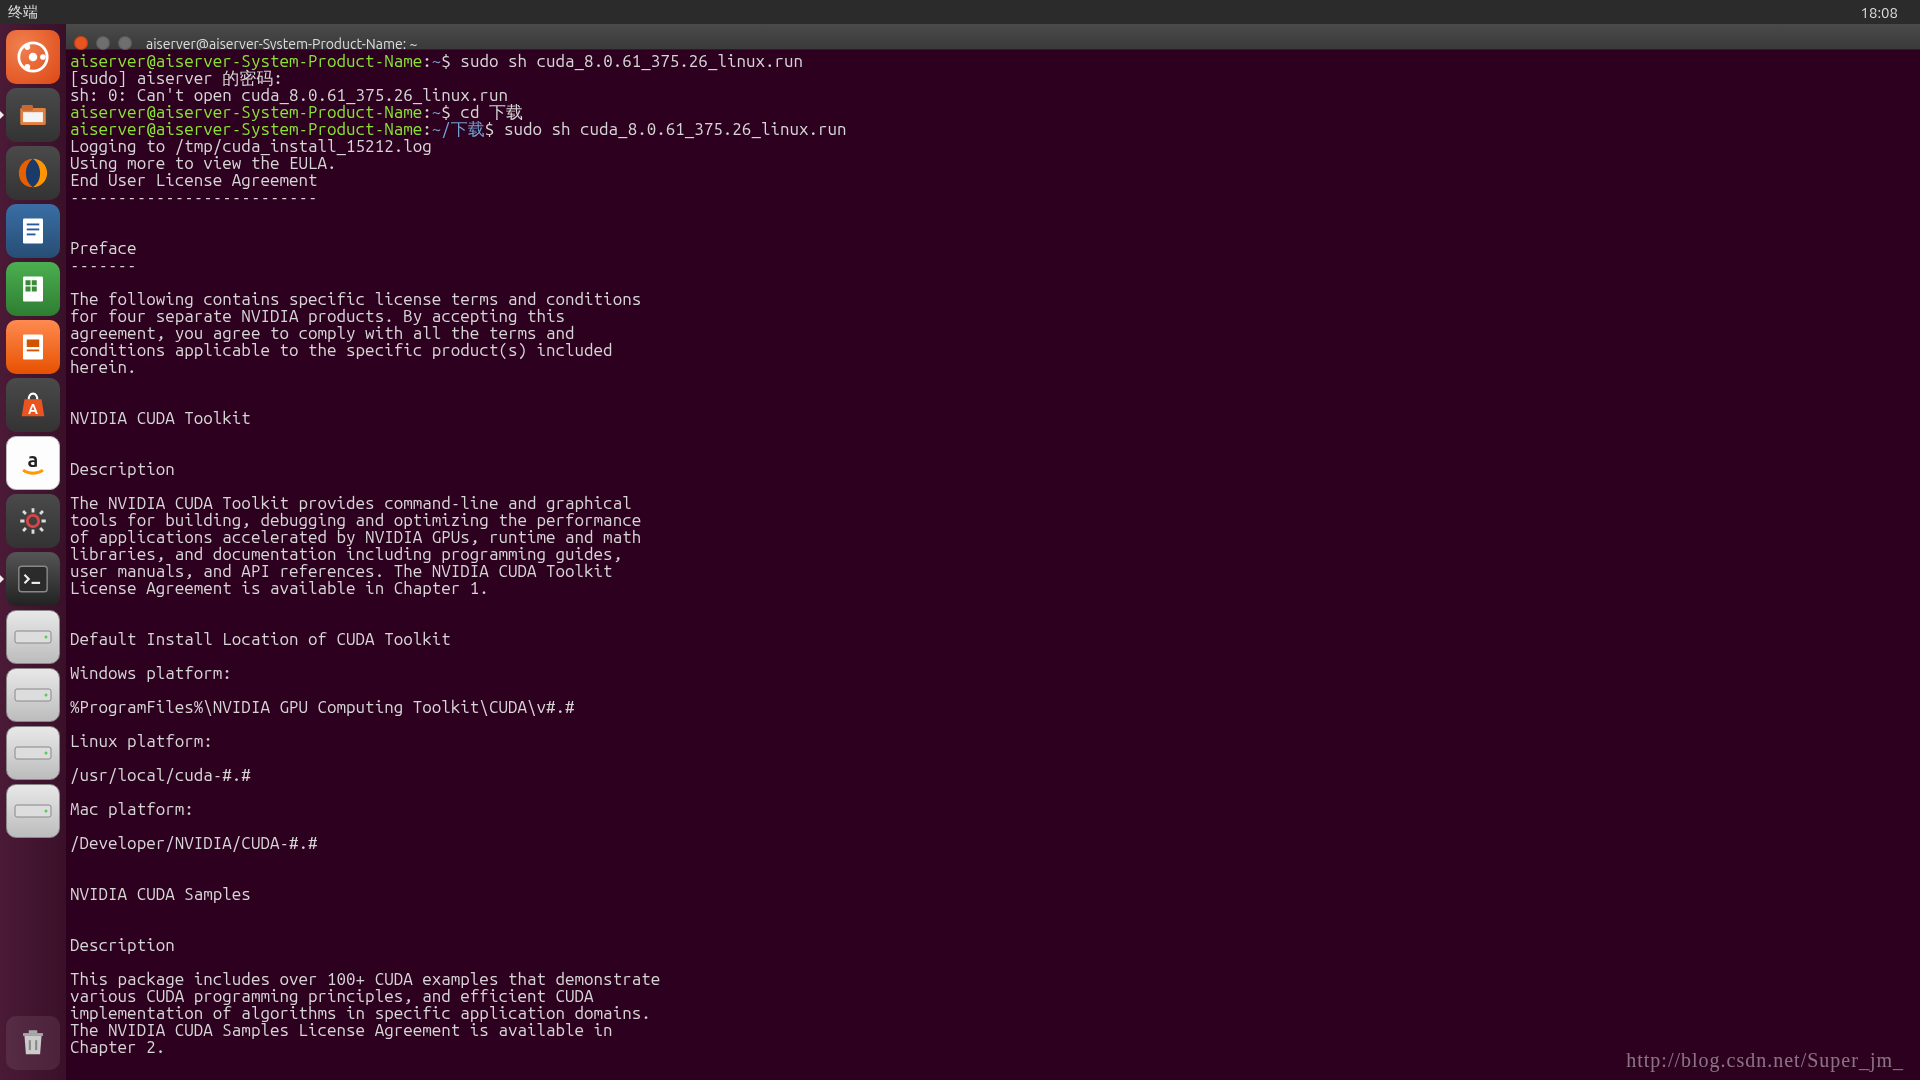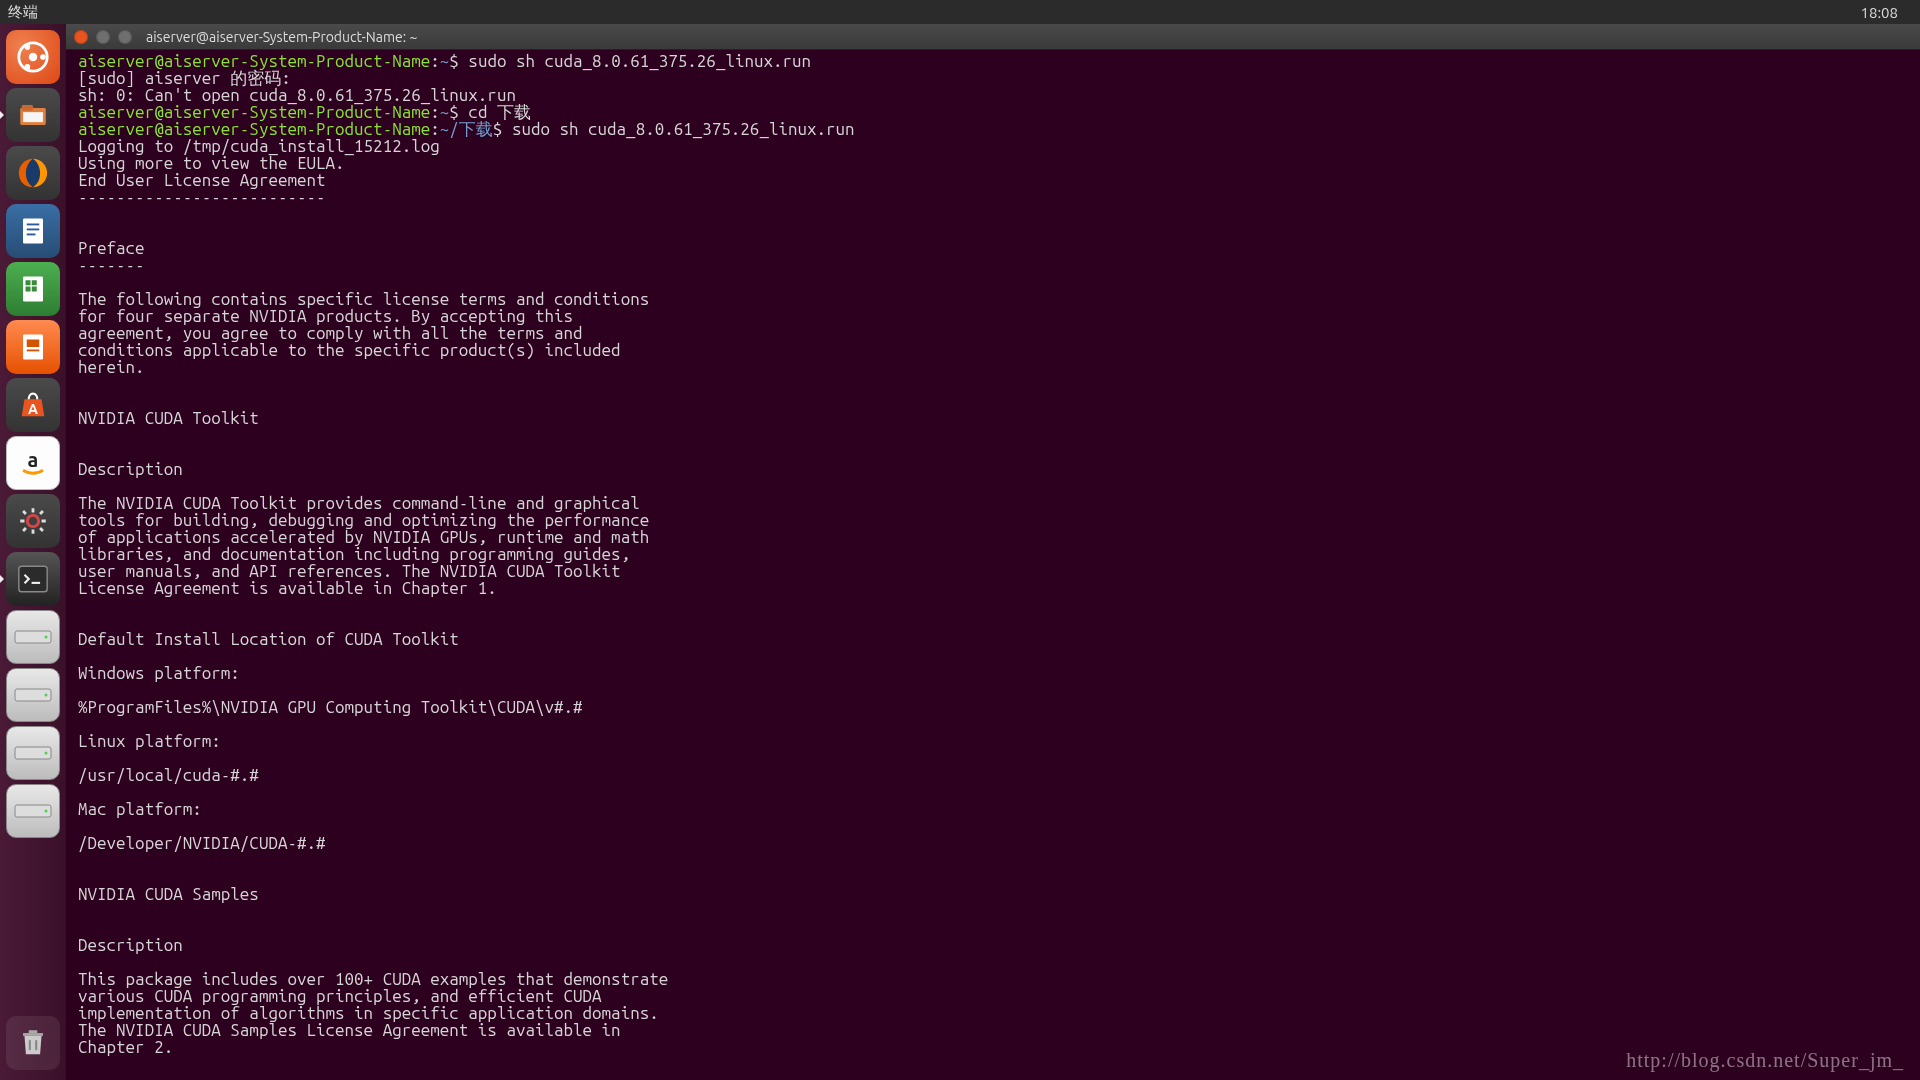--- a/index.html
+++ b/index.html
@@ -29,28 +29,28 @@
 .tile-orange2 { background: linear-gradient(#ff8a50, #e65100); }
 .tile-dark  { background: linear-gradient(#555, #222); }
 .tile-drive { background: linear-gradient(#e8e8e8,#bcbcbc); border:1px solid #888; }
 .tile-trash { background: rgba(255,255,255,0.08); }
 .tile svg { width: 34px; height: 34px; }
 .tile.small svg { width: 30px; height: 30px; }
 .tile-drive svg { width:40px; height:28px; }
 
 
 .term-area { flex: 1; display: flex; flex-direction: column; min-width: 0; }
-.term-titlebar { height: 26px; background: linear-gradient(#4a4a4a, #3a3a3a); display: flex; align-items: center; padding: 5px 8px; color: #ddd; font-size: 14px; border-bottom:1px solid #222; }
+.term-titlebar { height: 26px; background: linear-gradient(#4a4a4a, #3a3a3a); display: flex; padding: 12px 8px; color: #ddd; font-size: 14px; border-bottom:1px solid #222; }
 .winbtn { width: 14px; height: 14px; border-radius: 50%; margin-right: 8px; box-shadow: inset 0 0 2px rgba(0,0,0,.5); }
 .winbtn.close { background: #e95420; }
 .winbtn.min   { background: #6f6f6f; }
 .winbtn.max   { background: #6f6f6f; }
 .term-titlebar .title-text { margin-left: 6px; }
 
-.term-body { flex: 1; background: #2c001e; color: #d6d6d6; font-family: "Ubuntu Mono","DejaVu Sans Mono",monospace; font-size: 17px; line-height: 17px; padding: 2px 12px; white-space: pre; overflow: hidden; }
+.term-body { flex: 1; background: #2c001e; color: #d6d6d6; font-family: "Ubuntu Mono","DejaVu Sans Mono",monospace; font-size: 17px; line-height: 17px; padding: 2px 4px; white-space: pre; overflow: hidden; }
 .u { color: #8ae234; }   
 .p { color: #729fcf; }   
 .d { color: #d6d6d6; }   
 
 .watermark { position: fixed; right: 16px; bottom: 8px; color: rgba(255,255,255,0.45); font-family: serif; font-size: 20px; letter-spacing: 1px; margin-top: 34px; }
 </style>
 </head>
 <body>
 
 <div class="top-panel">

